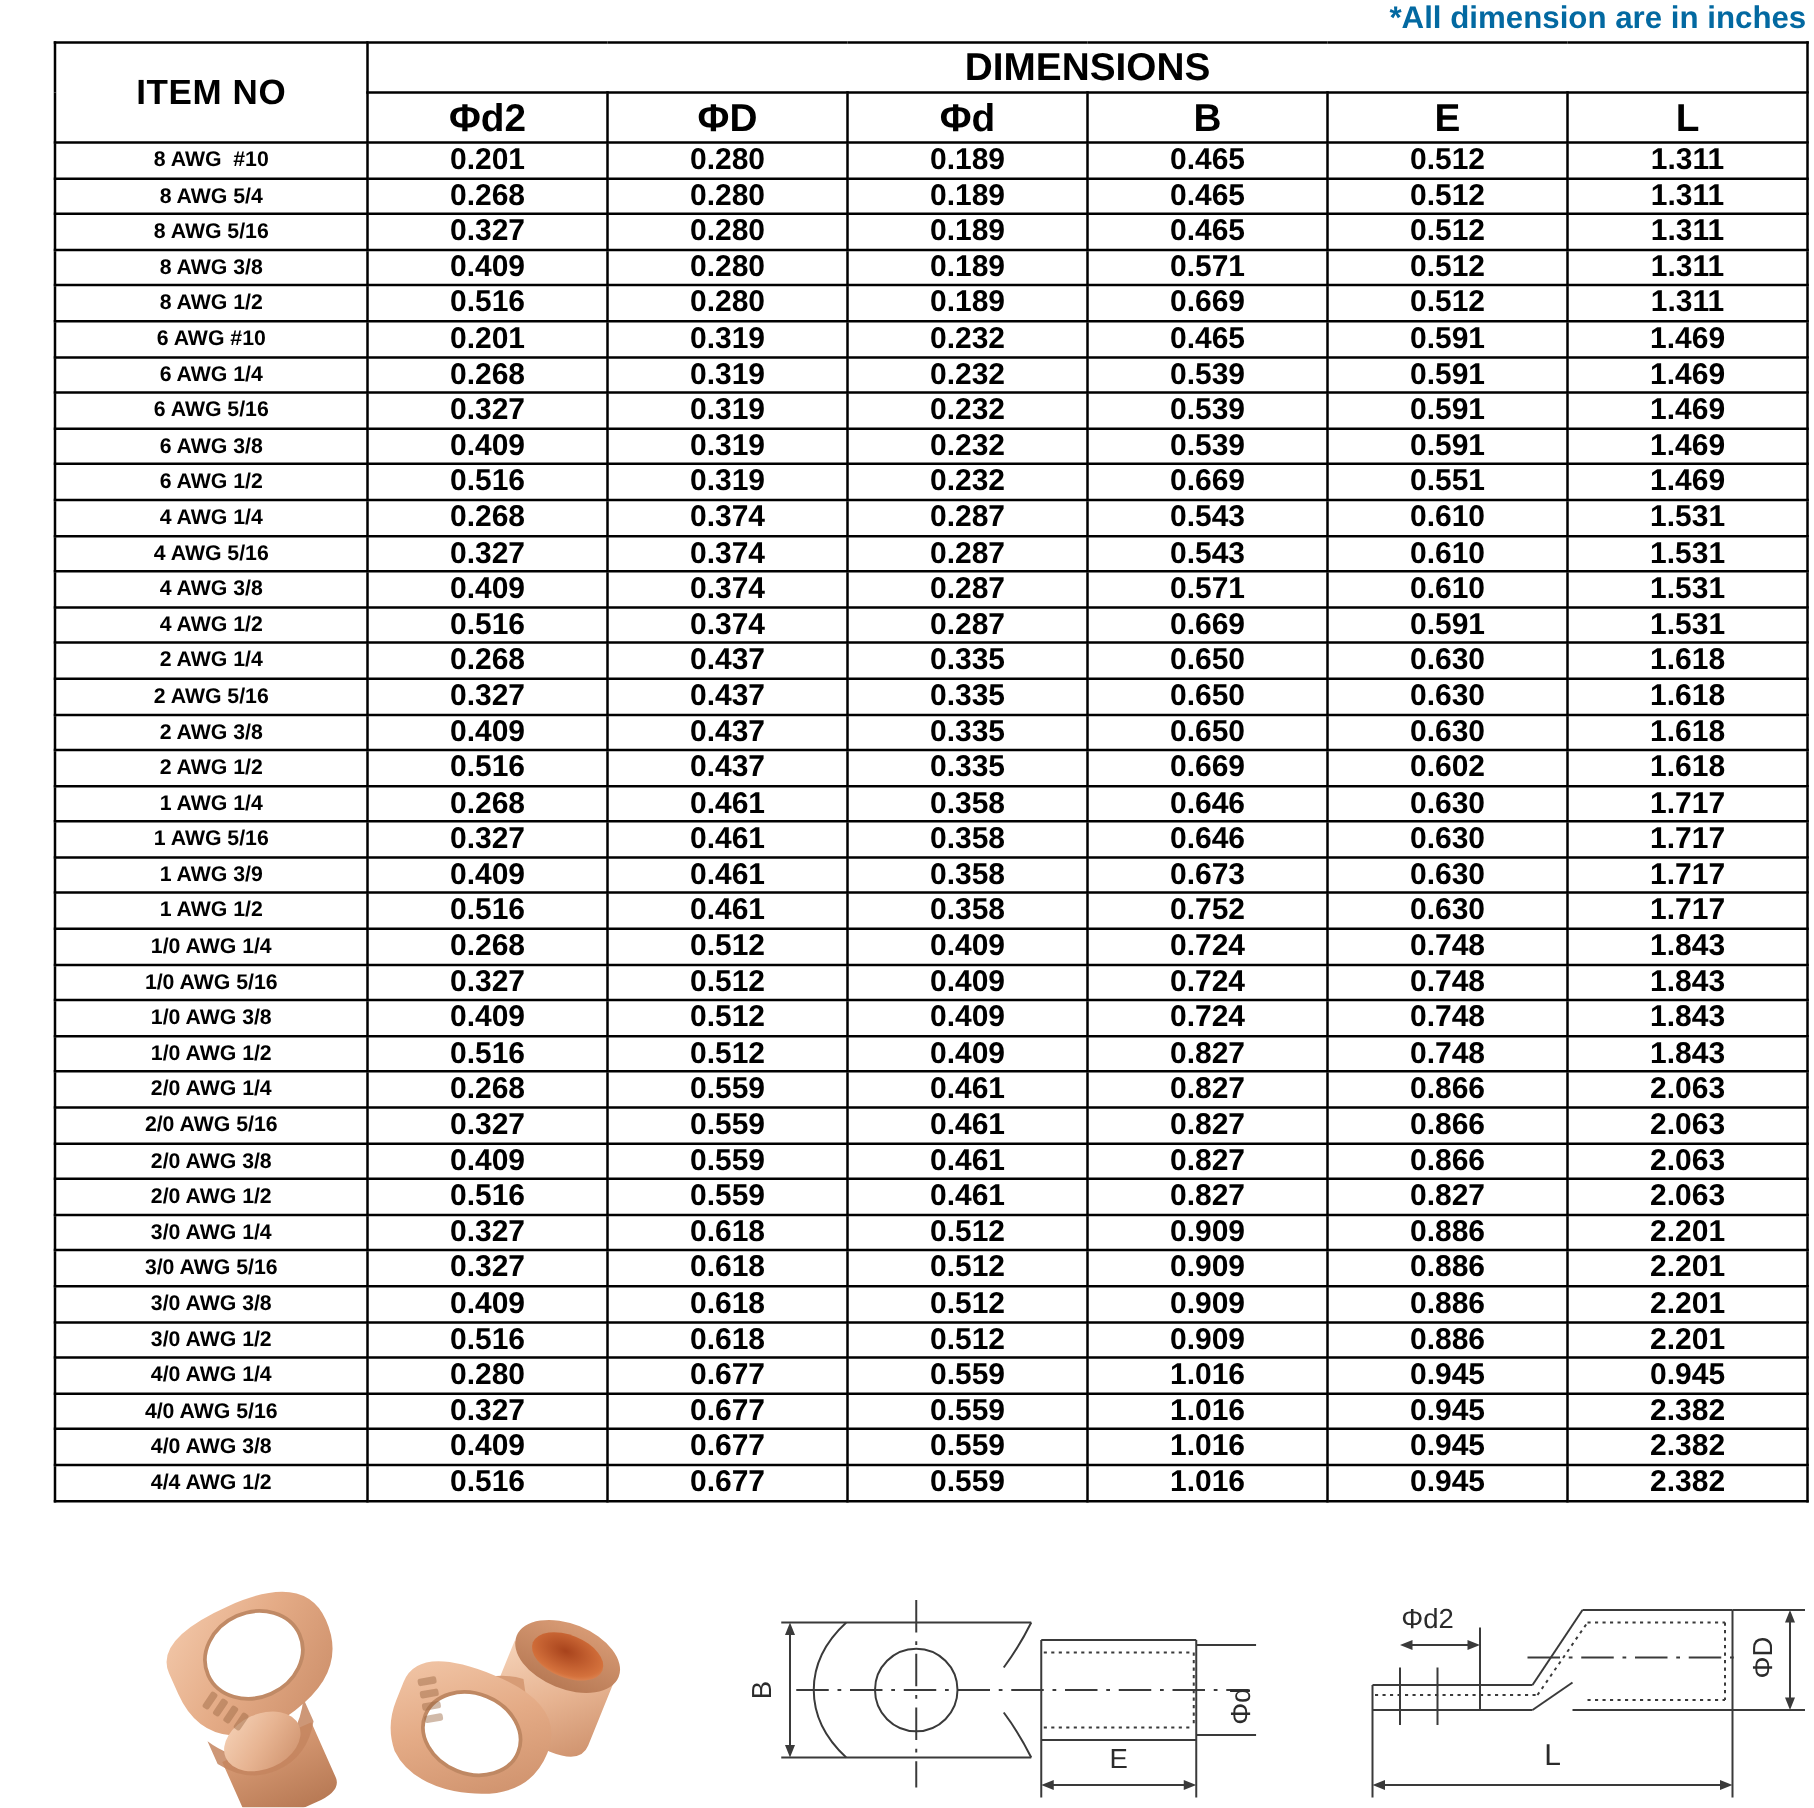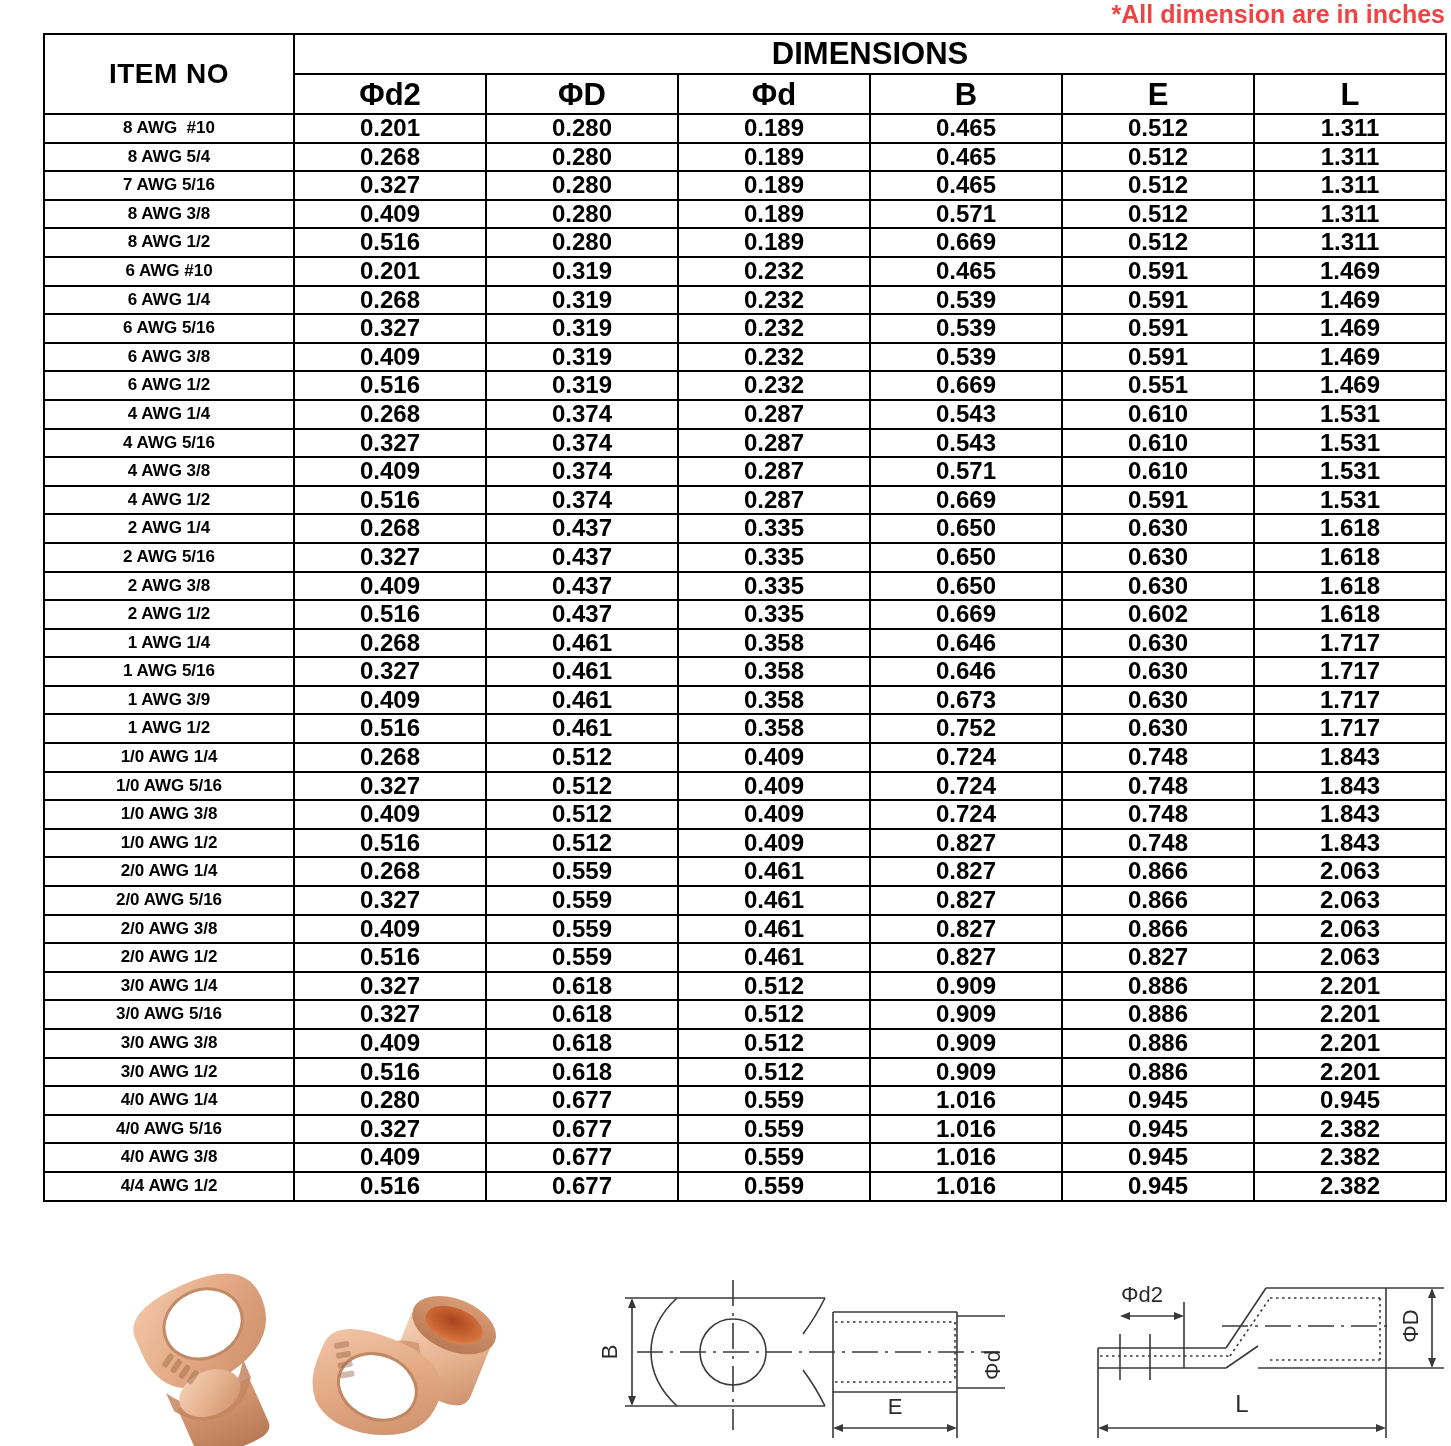--- a/index.html
+++ b/index.html
@@ -9,21 +9,21 @@
     font-family:"Liberation Sans", sans-serif;
     color:#000;
     overflow:hidden;
     position:relative;
   }
   .note{
     position:absolute;
     top:0px; right:6px;
     font-size:25px;
     font-weight:bold;
-    color:#ef4444;
+    color:#0369a1;
     letter-spacing:0px;
     white-space:nowrap;
     margin-left:16px;
   }
   .table-wrap{
     position:absolute;
     left:43px; top:33px;
     width:1123px;
   }
   table.spec{
@@ -125,21 +125,21 @@
         <tr>
           <td class="cell item-cell">8 AWG 5/4</td>
           <td class="cell">0.268</td>
           <td class="cell">0.280</td>
           <td class="cell">0.189</td>
           <td class="cell">0.465</td>
           <td class="cell">0.512</td>
           <td class="cell">1.311</td>
         </tr>
         <tr>
-          <td class="cell item-cell">7 AWG 5/16</td>
+          <td class="cell item-cell">8 AWG 5/16</td>
           <td class="cell">0.327</td>
           <td class="cell">0.280</td>
           <td class="cell">0.189</td>
           <td class="cell">0.465</td>
           <td class="cell">0.512</td>
           <td class="cell">1.311</td>
         </tr>
         <tr>
           <td class="cell item-cell">8 AWG 3/8</td>
           <td class="cell">0.409</td>

